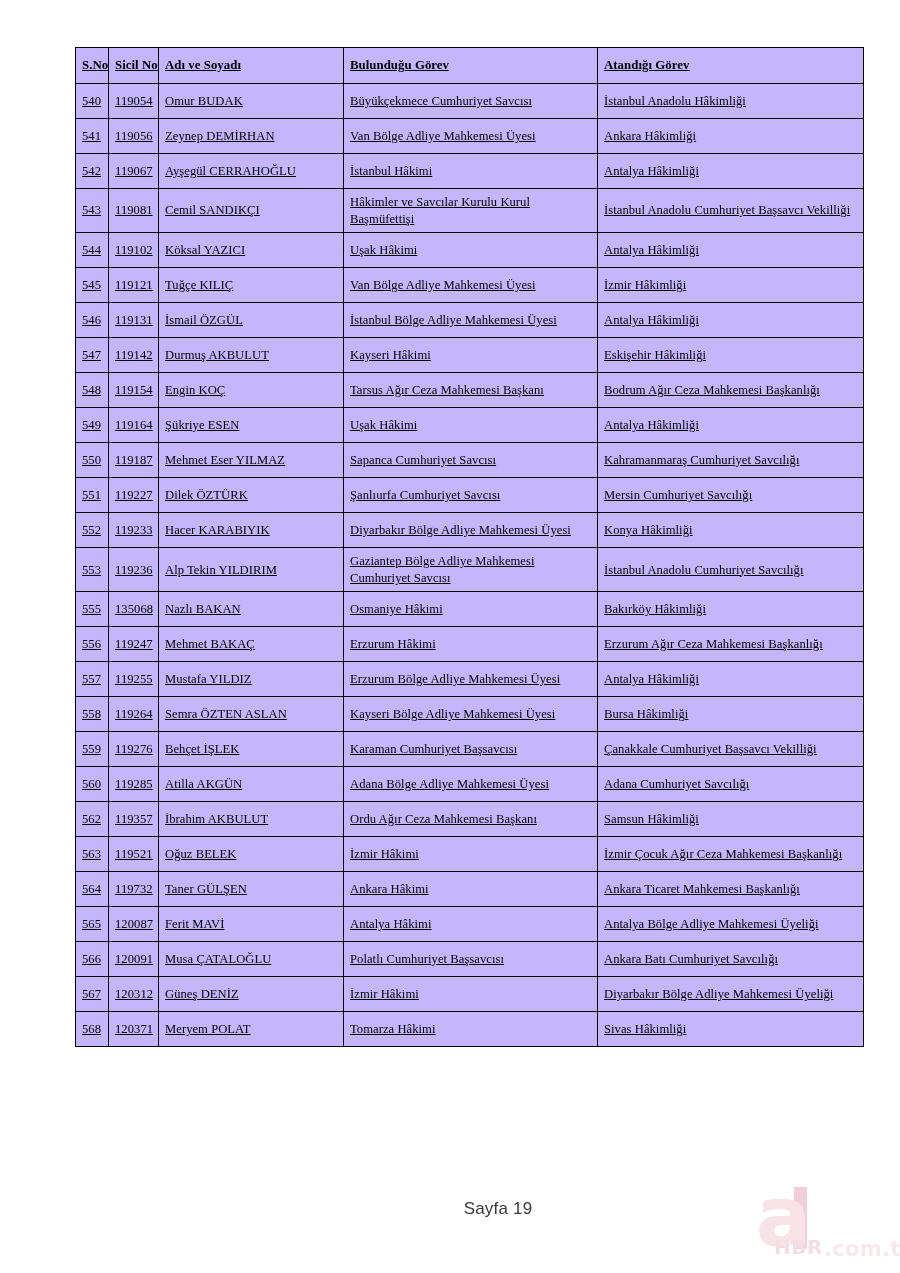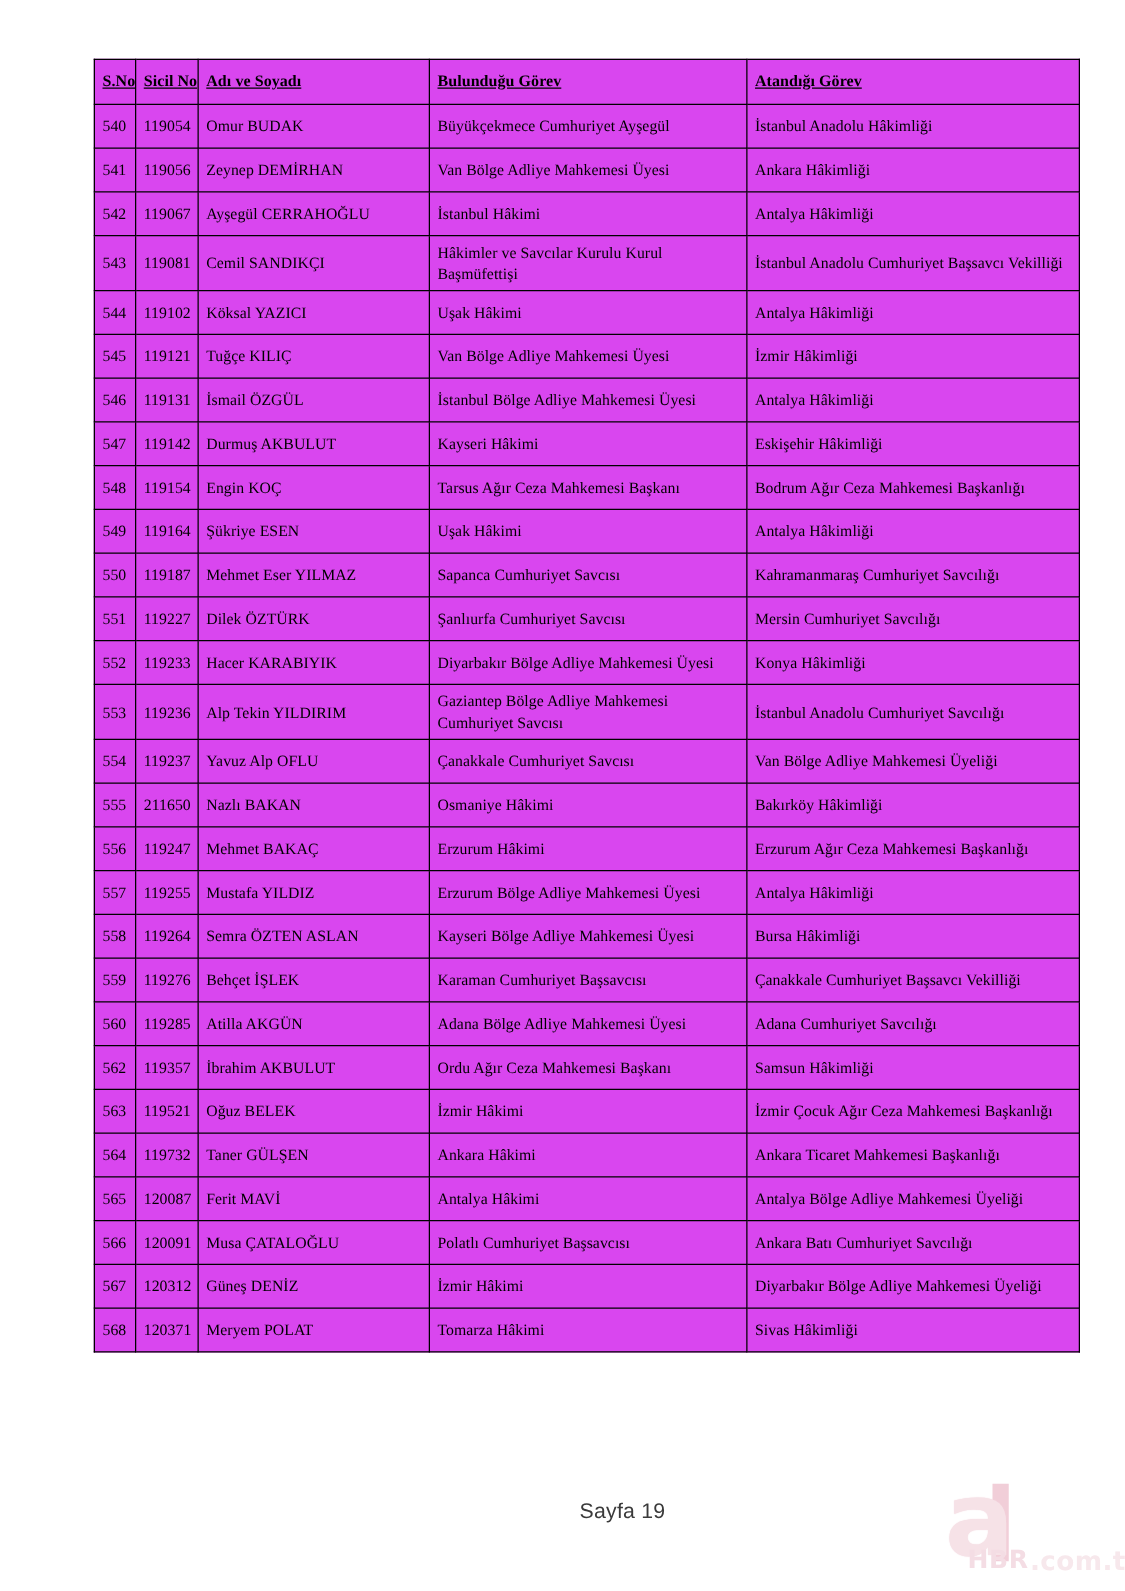--- a/index.html
+++ b/index.html
@@ -29,21 +29,22 @@
     position: absolute;
     left: 75px;
     top: 47px;
     width: 788px;
   }
 
   table.listing {
     border-collapse: collapse;
     width: 788px;
     table-layout: fixed;
-    background: #d946ef;
+    background: #c4b5fd;
+    text-decoration: underline;
   }
 
   table.listing td,
   table.listing th {
     border: 1px solid #000000;
     padding: 5px 5px 5px 6px;
     font-size: 12.6px;
     line-height: 1.32;
     vertical-align: middle;
     font-weight: normal;
@@ -165,21 +166,21 @@
           <th><span class="hd">Adı ve Soyadı</span></th>
           <th><span class="hd">Bulunduğu Görev</span></th>
           <th><span class="hd">Atandığı Görev</span></th>
         </tr>
       </thead>
       <tbody id="table-body">
           <tr>
             <td class="num">540</td>
             <td class="reg">119054</td>
             <td>Omur BUDAK</td>
-            <td>Büyükçekmece Cumhuriyet Ayşegül</td>
+            <td>Büyükçekmece Cumhuriyet Savcısı</td>
             <td>İstanbul Anadolu Hâkimliği</td>
           </tr>
           <tr>
             <td class="num">541</td>
             <td class="reg">119056</td>
             <td>Zeynep DEMİRHAN</td>
             <td>Van Bölge Adliye Mahkemesi Üyesi</td>
             <td>Ankara Hâkimliği</td>
           </tr>
           <tr>
@@ -260,29 +261,22 @@
             <td>Konya Hâkimliği</td>
           </tr>
           <tr>
             <td class="num">553</td>
             <td class="reg">119236</td>
             <td>Alp Tekin YILDIRIM</td>
             <td>Gaziantep Bölge Adliye Mahkemesi Cumhuriyet Savcısı</td>
             <td>İstanbul Anadolu Cumhuriyet Savcılığı</td>
           </tr>
           <tr>
-            <td class="num">554</td>
-            <td class="reg">119237</td>
-            <td>Yavuz Alp OFLU</td>
-            <td>Çanakkale Cumhuriyet Savcısı</td>
-            <td>Van Bölge Adliye Mahkemesi Üyeliği</td>
-          </tr>
-          <tr>
             <td class="num">555</td>
-            <td class="reg">211650</td>
+            <td class="reg">135068</td>
             <td>Nazlı BAKAN</td>
             <td>Osmaniye Hâkimi</td>
             <td>Bakırköy Hâkimliği</td>
           </tr>
           <tr>
             <td class="num">556</td>
             <td class="reg">119247</td>
             <td>Mehmet BAKAÇ</td>
             <td>Erzurum Hâkimi</td>
             <td>Erzurum Ağır Ceza Mahkemesi Başkanlığı</td>

